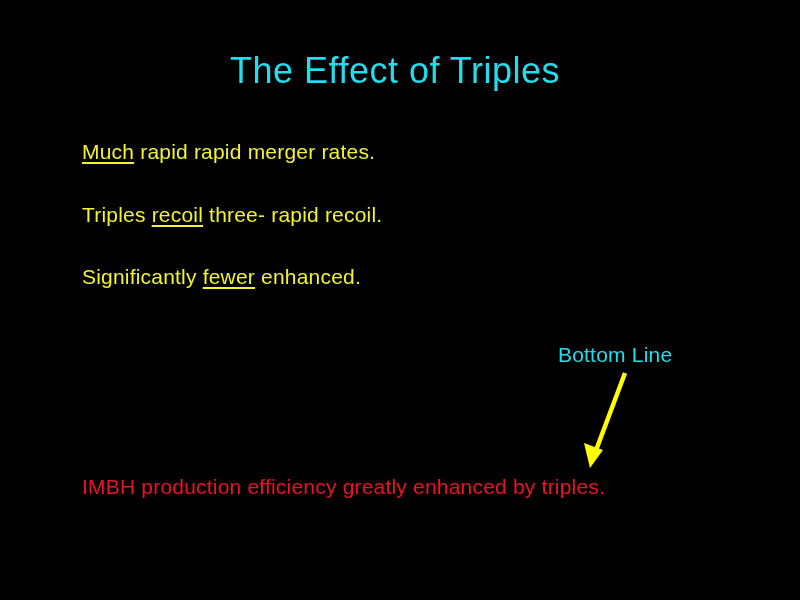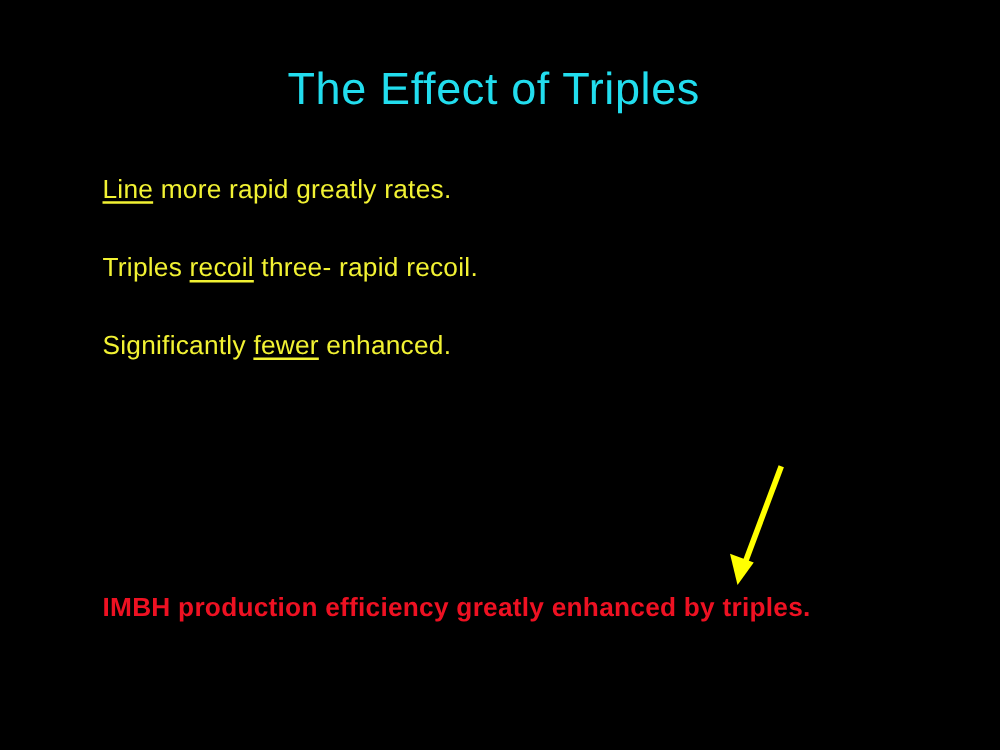--- a/index.html
+++ b/index.html
@@ -73,44 +73,45 @@
     pointer-events: none;
   }
 
   
   #conclusion-line {
     position: absolute;
     left: 82px;
     top: 475px;
     color: #EE1122;
     font-size: 21px;
-    font-weight: 700;
+    font-weight: 400;
     letter-spacing: 0.2px;
     white-space: nowrap;
   }
 </style>
 </head>
 <body>
 
 <div id="slide">
 
   <div id="slide-title">The Effect of Triples</div>
 
   <div class="body-line" id="body-line-1">
-    <span class="emph">Line</span><span> more rapid greatly rates.</span>
+    <span class="emph">Much</span><span> rapid rapid merger rates.</span>
   </div>
 
   <div class="body-line" id="body-line-2">
     <span>Triples </span><span class="emph">recoil</span><span> three- rapid recoil.</span>
   </div>
 
   <div class="body-line" id="body-line-3">
     <span>Significantly </span><span class="emph">fewer</span><span> enhanced.</span>
   </div>
 
+  <div id="callout-label">Bottom Line</div>
 
   <svg id="callout-arrow" viewBox="0 0 80 110">
     <line x1="60" y1="8" x2="30" y2="88" stroke="#FFFF00" stroke-width="4.5" stroke-linecap="butt"></line>
     <polygon points="25,103 19,78 38,85" fill="#FFFF00"></polygon>
   </svg>
 
   <div id="conclusion-line">IMBH production efficiency greatly enhanced by triples.</div>
 
 </div>
 

